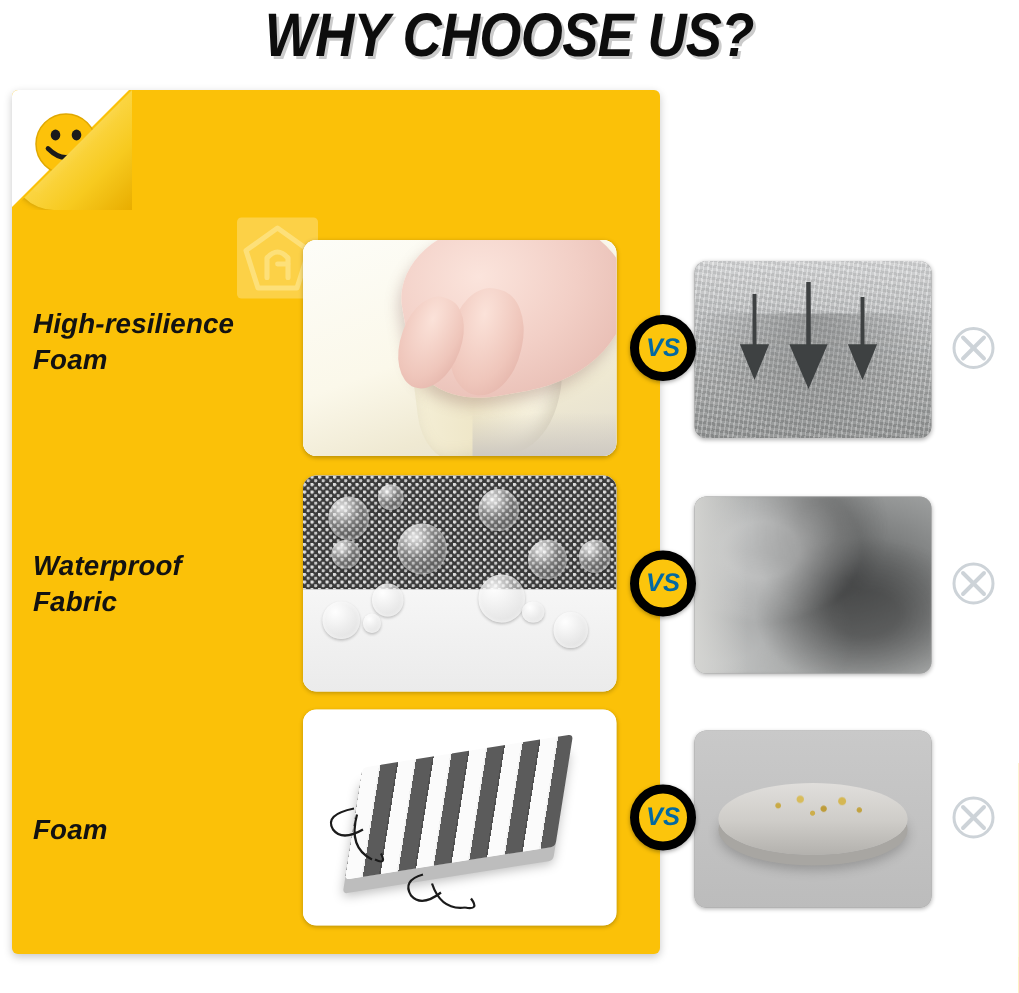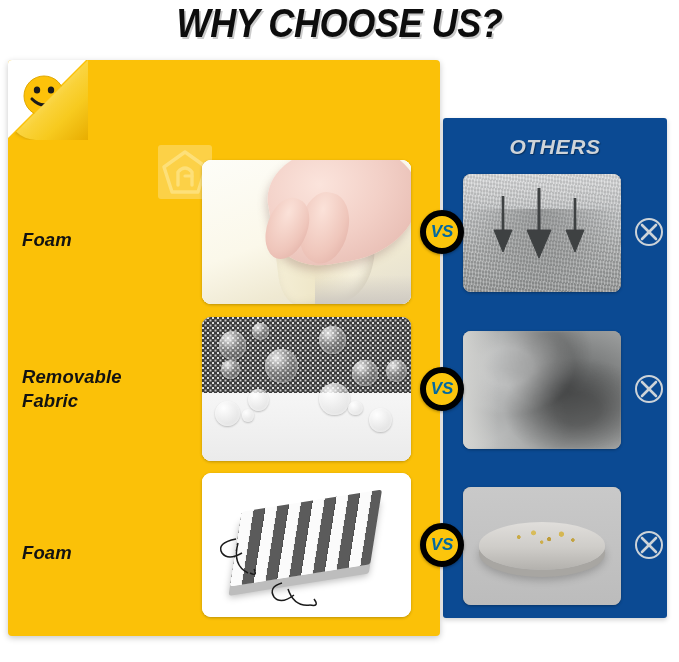--- a/index.html
+++ b/index.html
@@ -328,23 +328,20 @@
     opacity: 0.95;
   }
 </style>
 </head>
 <body>
 
 <div id="infographic">
 
   <div class="title">WHY CHOOSE US?</div>
 
-  <div class="panel-others">
-    <div class="others-label">OTHERS</div>
-  </div>
 
   <div class="panel-ours">
 
     <div class="peel-white"></div>
 
     <svg class="smiley" viewBox="0 0 44 44">
       <circle cx="22" cy="22" r="20" fill="#fdc20a" stroke="#e0a800" stroke-width="1"></circle>
       <ellipse cx="15" cy="16" rx="3.2" ry="3.6" fill="#1b1b1b"></ellipse>
       <ellipse cx="29" cy="16" rx="3.2" ry="3.6" fill="#1b1b1b"></ellipse>
       <path d="M10 25 Q22 37 34 25" fill="none" stroke="#1b1b1b" stroke-width="3.1" stroke-linecap="round"></path>
@@ -359,21 +356,21 @@
       <path d="M20 40 L20 27 Q27 19 34 27 L34 40" fill="none" stroke="#fde079" stroke-width="3.4" stroke-linejoin="round" stroke-linecap="round"></path>
       <path d="M27 31 L34 31" fill="none" stroke="#fde079" stroke-width="3.2" stroke-linecap="round"></path>
     </svg>
 
     <div class="ours-label">OURS</div>
   </div>
 
   <div class="row row-0">
 
     <div class="feature-label">
-      <br>
+      <span>High-resilience</span><br>
       <span>Foam</span>
     </div>
 
     <div class="ours-photo">
       <div class="art-foam">
         <div class="slab"></div>
         <div class="fold"></div>
         <div class="edge-shadow"></div>
         <div class="hand"></div>
         <div class="finger-a"></div>
@@ -403,21 +400,21 @@
     <svg class="x-icon" viewBox="0 0 30 30">
       <circle cx="15" cy="15" r="13" fill="none" stroke="#cdd3d8" stroke-width="2"></circle>
       <line x1="8" y1="8" x2="22" y2="22" stroke="#cdd3d8" stroke-width="2.6" stroke-linecap="round"></line>
       <line x1="22" y1="8" x2="8" y2="22" stroke="#cdd3d8" stroke-width="2.6" stroke-linecap="round"></line>
     </svg>
   </div>
 
   <div class="row row-1">
 
     <div class="feature-label">
-      <span>Removable</span><br>
+      <span>Waterproof</span><br>
       <span>Fabric</span>
     </div>
 
     <div class="ours-photo">
       <div class="art-water">
         <div class="mesh"></div>
         <div class="lower"></div>
         <div class="drop d-dark" style="left:8%;  top:10%;  width:13%;  height:20%;"></div>
         <div class="drop d-dark" style="left:30%; top:22%;  width:16%;  height:24%;"></div>
         <div class="drop d-dark" style="left:56%; top:6%;   width:13%;  height:20%;"></div>

